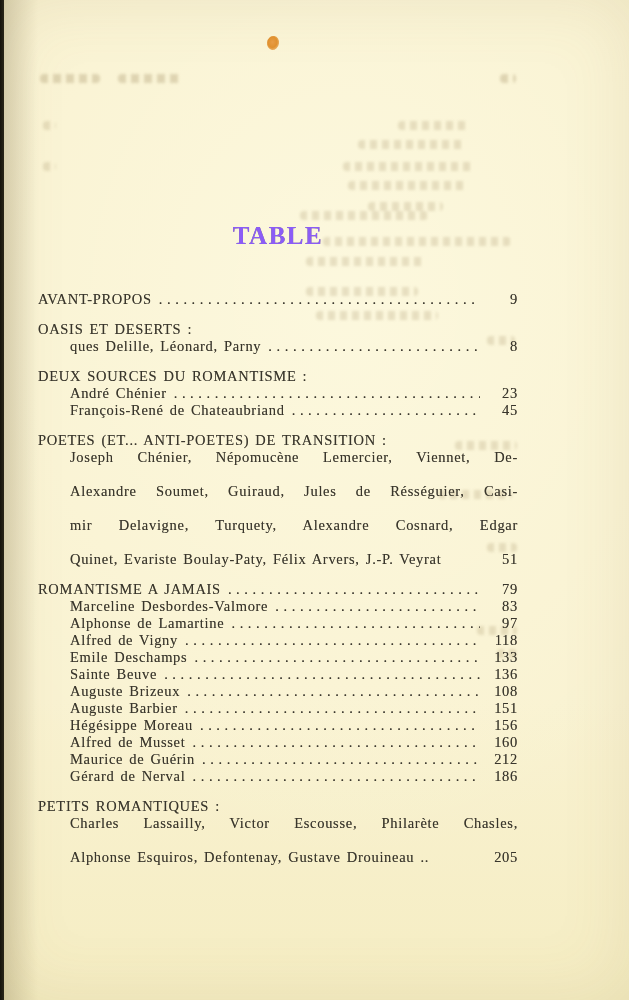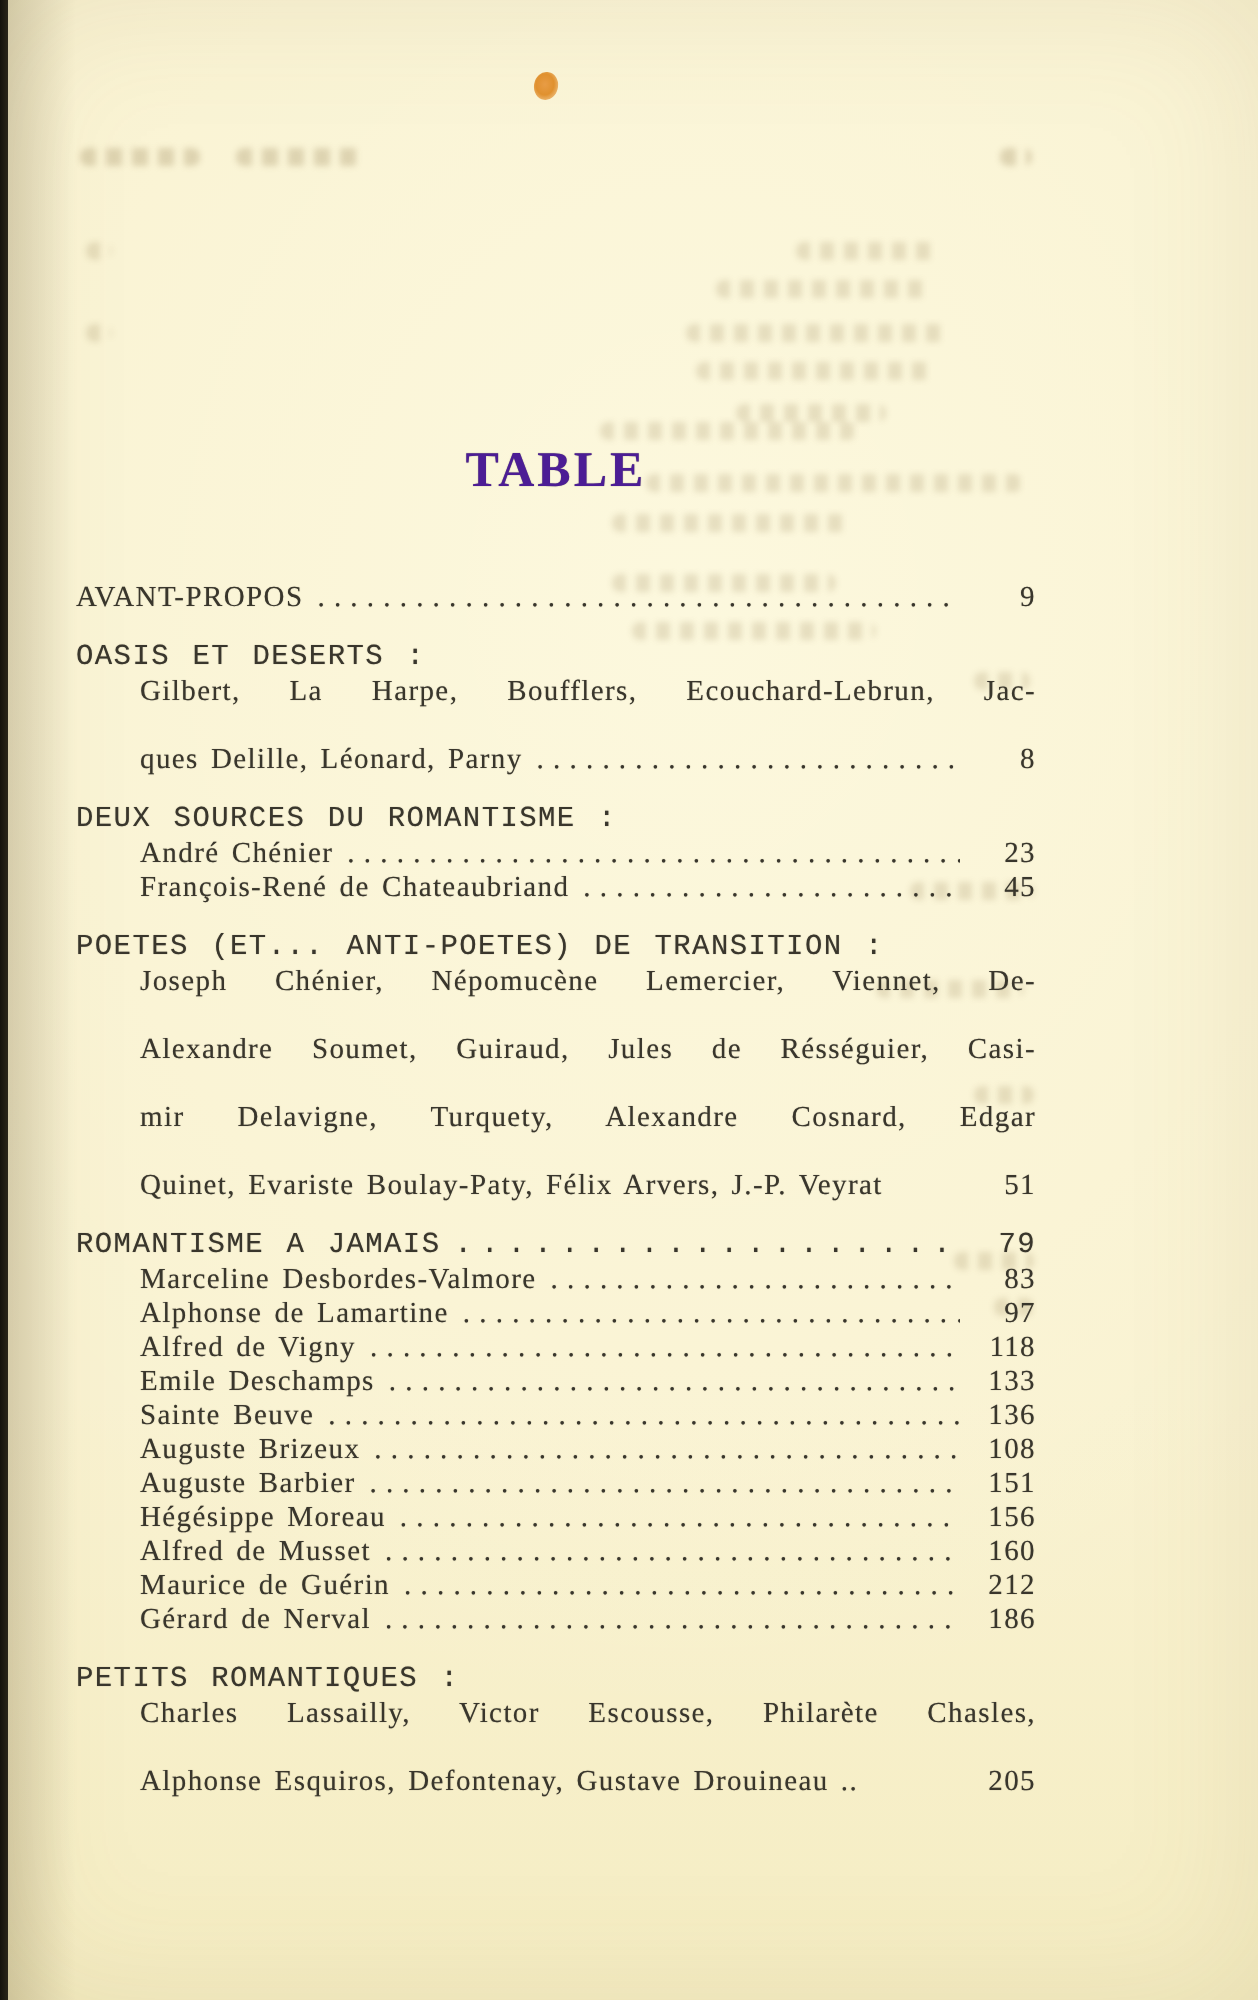--- a/index.html
+++ b/index.html
@@ -44,32 +44,32 @@
     position:absolute; height:9px; border-radius:4px;
     background:repeating-linear-gradient(90deg, rgba(var(--ghost),.34) 0px, rgba(var(--ghost),.34) 7px, rgba(var(--ghost),0) 7px, rgba(var(--ghost),0) 12px);
     filter:blur(1.5px);
   }
   .ghost.dk { background:repeating-linear-gradient(90deg, rgba(var(--ghost),.46) 0px, rgba(var(--ghost),.46) 8px, rgba(var(--ghost),0) 8px, rgba(var(--ghost),0) 13px); }
 
   .toc-title {
     position:absolute; left:38px; top:222px; width:480px;
     text-align:center;
     font-size:25px; font-weight:700; letter-spacing:1.5px;
-    color:#4c1d95;
+    color:#8b5cf6;
     text-shadow:0 0 .5px rgba(46,43,35,.6);
   }
   .toc {
     position:absolute; left:38px; top:291px; width:480px;
     font-size:14.5px;
     letter-spacing:.7px; word-spacing:1.8px;
     text-shadow:0 0 .5px rgba(57,54,44,.5);
   }
   .row { display:flex; align-items:flex-start; line-height:17px; }
   .row.ind { padding-left:32px; }
-  .row.gap { margin-top:13px;font-family:Liberation Mono, monospace; }
+  .row.gap { margin-top:13px; }
   .rtext { white-space:pre; }
   .leader {
     flex:1 1 0; overflow:hidden; white-space:nowrap;
     letter-spacing:4.6px; margin:0 4px 0 7px; min-width:0;
   }
   .spacer { flex:1 1 0; min-width:0; }
   .rpage { min-width:34px; text-align:right; white-space:nowrap; }
   .row.fill { display:block; text-align:justify; text-align-last:justify; white-space:normal; }
   .row.fill .rtext { white-space:normal; }
   .row.fill::after { content:""; display:inline-block; width:100%; height:0; line-height:0; vertical-align:top; }
@@ -113,25 +113,20 @@
     <span class="rtext">AVANT-PROPOS</span>
     <span class="leader">................................................................................</span>
     <span class="rpage">9</span>
   </div>
 
   <div class="row gap">
     <span class="rtext">OASIS ET DESERTS :</span>
 
   </div>
 
-  <div class="row ind fill">
-    <span class="rtext">Gilbert, La Harpe, Boufflers, Ecouchard-Lebrun, Jac-</span>
-    
-    
-  </div>
 
   <div class="row ind">
     <span class="rtext">ques Delille, Léonard, Parny</span>
     <span class="leader">................................................................................</span>
     <span class="rpage">8</span>
   </div>
 
   <div class="row gap">
     <span class="rtext">DEUX SOURCES DU ROMANTISME :</span>
 

